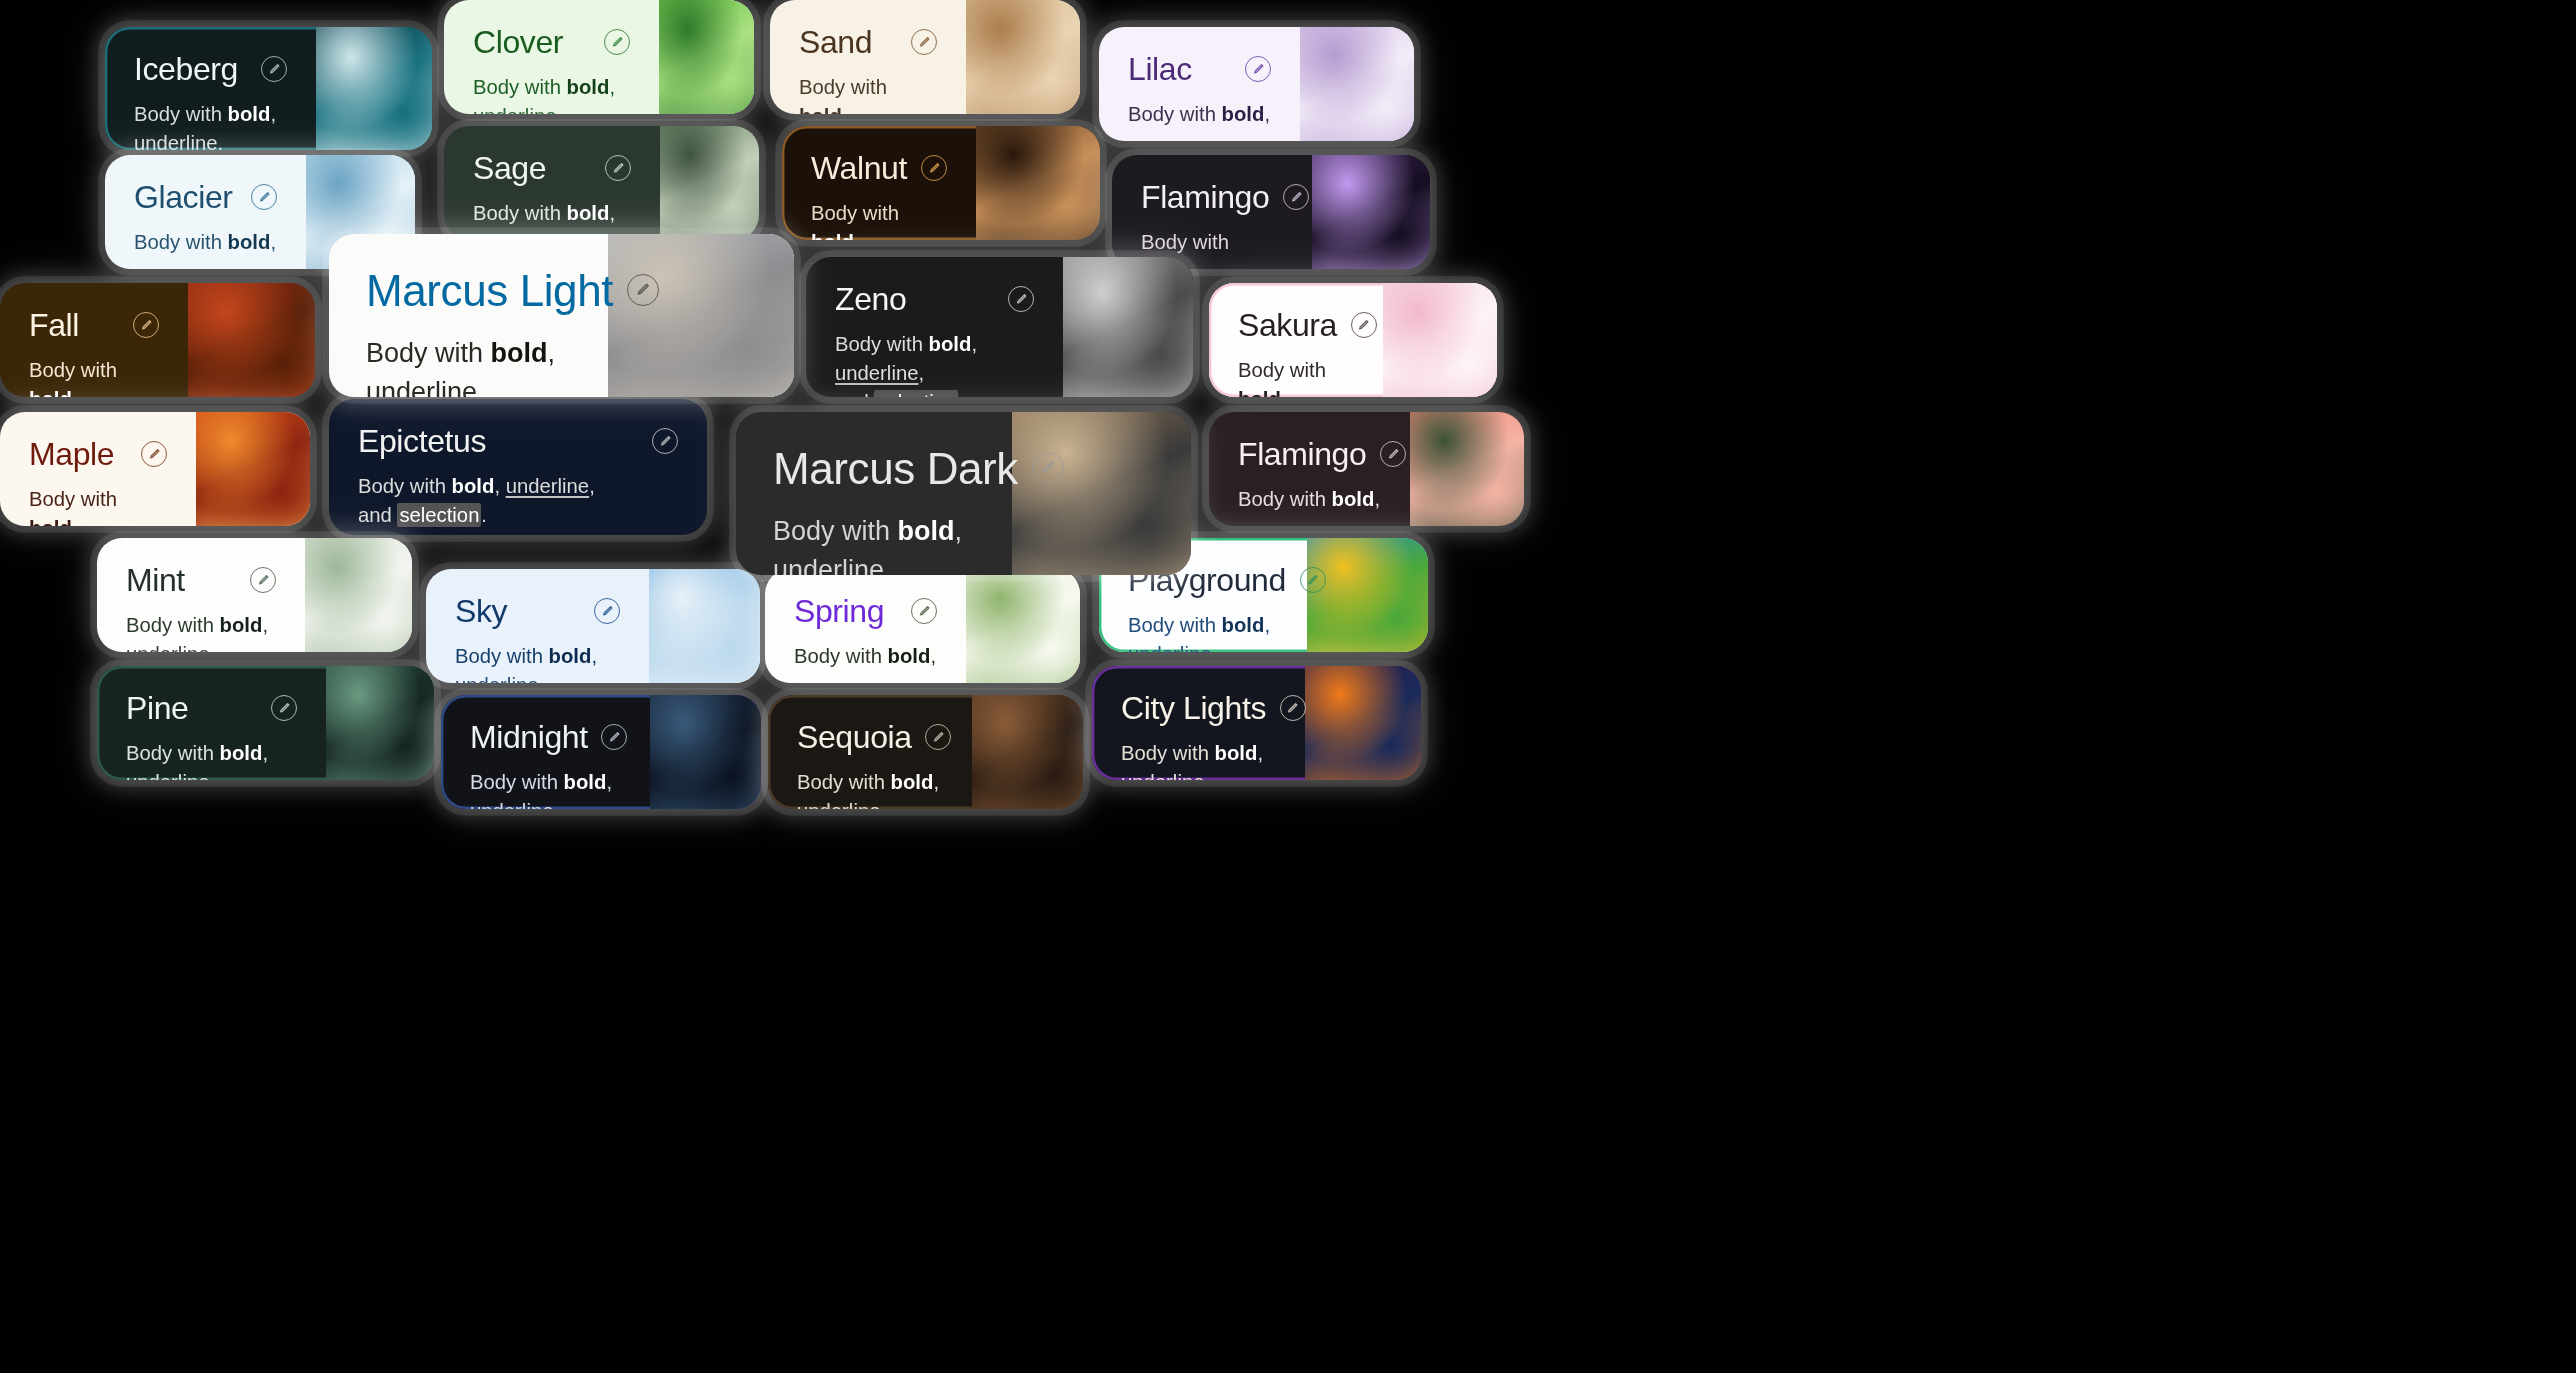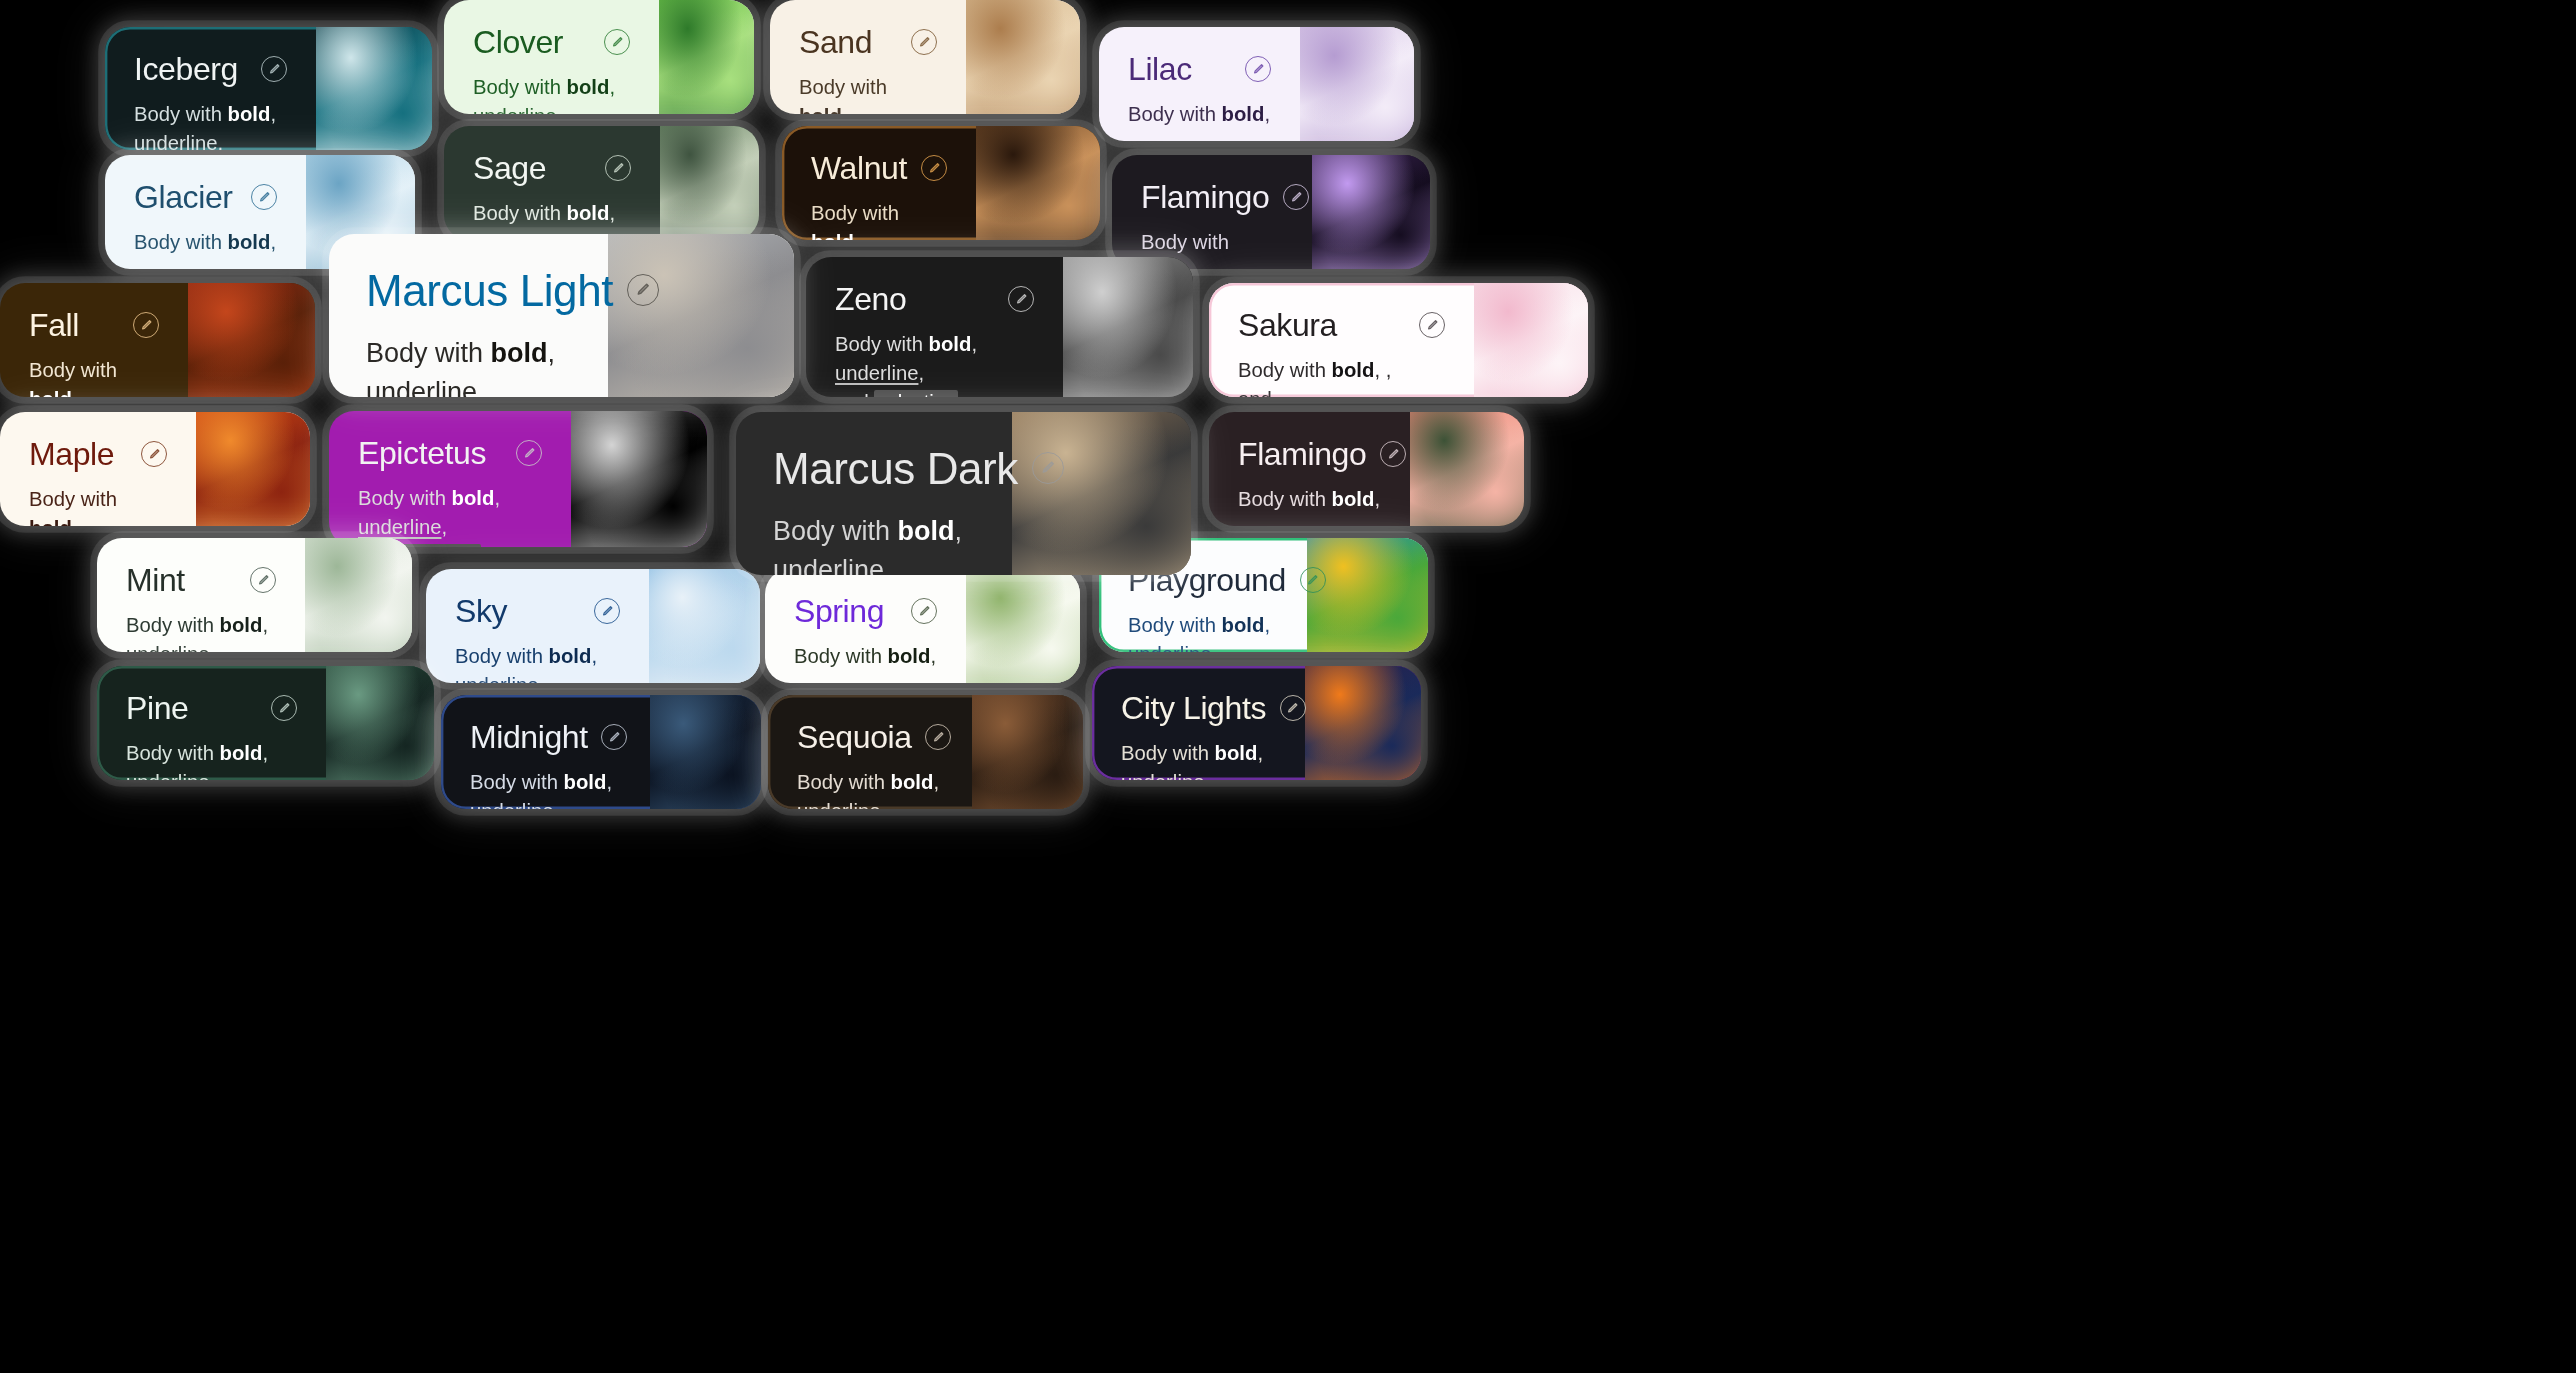--- a/index.html
+++ b/index.html
@@ -243,21 +243,21 @@
             <path d="M17.5 4.5l2 2L9 17l-3 1 1-3z"></path>
           </svg>
         </div>
       </div>
       <div class="body-text" style="color: rgb(222, 222, 222);">Body with <b style="color: rgb(255, 255, 255);">bold</b>, <span class="ul" style="color: rgb(222, 222, 222); text-decoration-color: rgb(189, 189, 189);">underline</span>,<br>and <span class="sel" style="background: rgb(79, 79, 79); color: rgb(255, 255, 255);">selection</span>.</div>
 
     </div>
     <div class="thumb" style="width: 130px; background: radial-gradient(at 30% 25%, rgb(207, 207, 207) 0%, rgba(0, 0, 0, 0) 58%), radial-gradient(at 75% 70%, rgb(74, 74, 74) 0%, rgba(0, 0, 0, 0) 62%), linear-gradient(155deg, rgb(141, 141, 141) 0%, rgb(74, 74, 74) 48%, rgb(207, 207, 207) 100%);"></div>
   </div>
 
-  <div class="card" style="left: 1209px; top: 283px; width: 379px; height: 114px; background: rgb(255, 253, 254); color: rgb(46, 42, 44); box-shadow: rgb(246, 199, 216) 0px 0px 0px 2.4px inset, rgba(255, 255, 255, 0.1) 0px 0px 0px 6.8px, rgba(255, 255, 255, 0.2) 0px 0px 21px 7.7px, rgba(255, 255, 255, 0.07) 0px 0px 45px 13.6px; z-index: 21;">
+  <div class="card" style="left: 1209px; top: 283px; width: 288px; height: 114px; background: rgb(255, 253, 254); color: rgb(46, 42, 44); box-shadow: rgb(246, 199, 216) 0px 0px 0px 2.4px inset, rgba(255, 255, 255, 0.1) 0px 0px 0px 6.8px, rgba(255, 255, 255, 0.2) 0px 0px 21px 7.7px, rgba(255, 255, 255, 0.07) 0px 0px 45px 13.6px; z-index: 21;">
     <div class="card-body">
       <div class="title-row">
         <div class="title" style="color: rgb(35, 31, 33);">Sakura</div>
         <div class="edit-icon" style="color: rgb(77, 70, 74);">
           <svg viewBox="0 0 24 24" fill="none" stroke="currentColor" stroke-width="2.2" stroke-linecap="round" stroke-linejoin="round">
             <path d="M17.5 4.5l2 2L9 17l-3 1 1-3z"></path>
           </svg>
         </div>
       </div>
       <div class="body-text" style="color: rgb(46, 42, 44);">Body with <b style="color: rgb(20, 18, 20);">bold</b>, ,<br>and .</div>
@@ -275,21 +275,21 @@
             <path d="M17.5 4.5l2 2L9 17l-3 1 1-3z"></path>
           </svg>
         </div>
       </div>
       <div class="body-text" style="color: rgb(74, 36, 24);">Body with <b style="color: rgb(58, 26, 16);">bold</b>, ,<br>and .</div>
 
     </div>
     <div class="thumb" style="width: 114px; background: radial-gradient(at 30% 25%, rgb(240, 138, 44) 0%, rgba(0, 0, 0, 0) 58%), radial-gradient(at 75% 70%, rgb(142, 36, 16) 0%, rgba(0, 0, 0, 0) 62%), linear-gradient(155deg, rgb(209, 74, 22) 0%, rgb(142, 36, 16) 48%, rgb(240, 138, 44) 100%);"></div>
   </div>
 
-  <div class="card" style="left: 329px; top: 411px; width: 378px; height: 136px; background: #a21caf; color: rgb(220, 220, 220); z-index: 23;">
+  <div class="card" style="left: 329px; top: 399px; width: 378px; height: 136px; background: #0f172a; color: rgb(220, 220, 220); z-index: 23; flex-direction: column;">
     <div class="card-body">
       <div class="title-row">
         <div class="title" style="color: rgb(242, 242, 242);">Epictetus</div>
         <div class="edit-icon" style="color: rgb(201, 201, 201);">
           <svg viewBox="0 0 24 24" fill="none" stroke="currentColor" stroke-width="2.2" stroke-linecap="round" stroke-linejoin="round">
             <path d="M17.5 4.5l2 2L9 17l-3 1 1-3z"></path>
           </svg>
         </div>
       </div>
       <div class="body-text" style="color: rgb(220, 220, 220);">Body with <b style="color: rgb(255, 255, 255);">bold</b>, <span class="ul" style="color: rgb(220, 220, 220); text-decoration-color: rgb(194, 194, 194);">underline</span>,<br>and <span class="sel" style="background: rgb(84, 84, 84); color: rgb(255, 255, 255);">selection</span>.</div>

